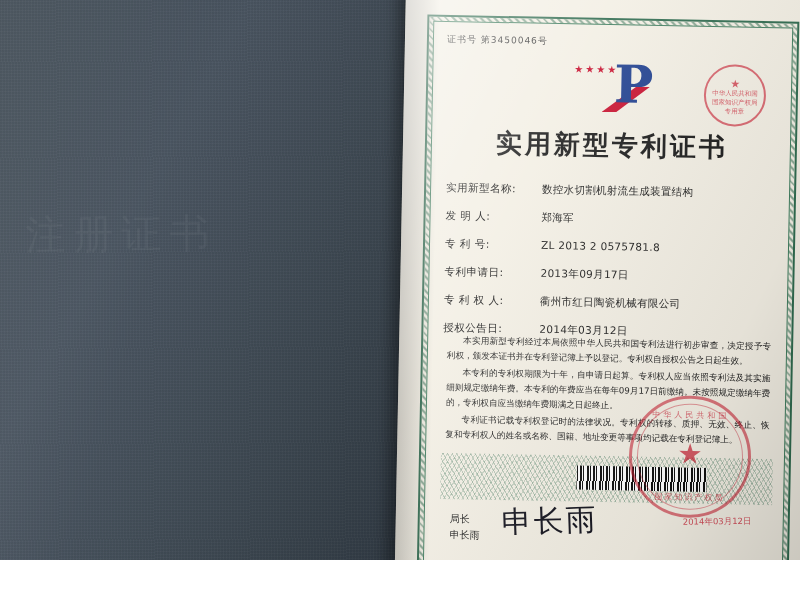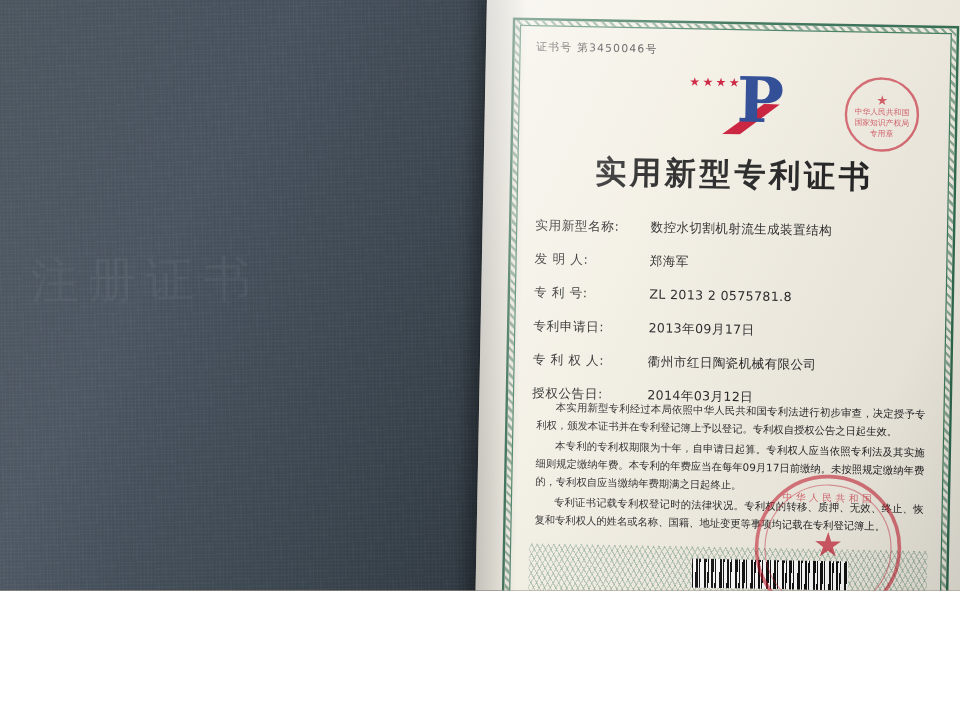--- a/index.html
+++ b/index.html
@@ -7,21 +7,21 @@
     padding: 0;
     width: 800px;
     height: 600px;
     overflow: hidden;
     font-family: "Liberation Sans", sans-serif;
   }
 
   .scene {
     position: relative;
     width: 800px;
-    height: 492px;
+    height: 560px;
     background: #7a5a3c;
     overflow: hidden;
   }
 
   
   .desk {
     position: absolute;
     inset: 0;
     background:
       linear-gradient(100deg, #6d4a2d 0%, #8a6440 25%, #9a7049 50%, #7e5935 75%, #6a4629 100%);

